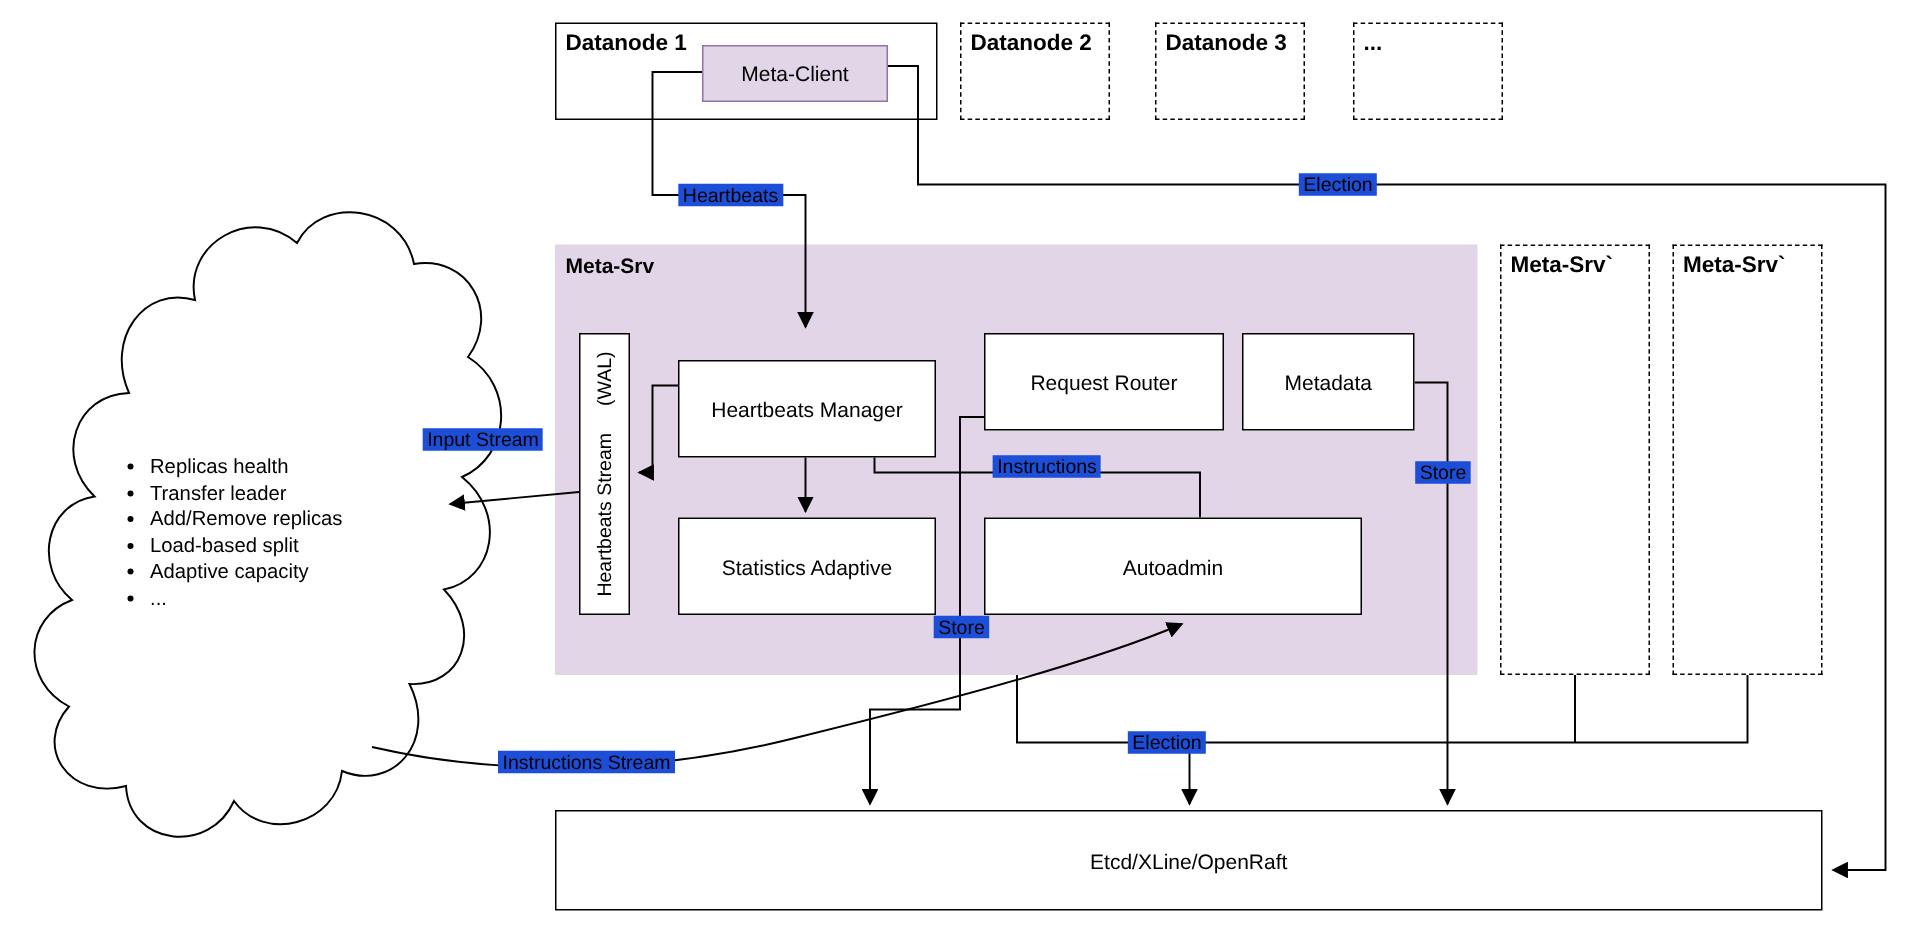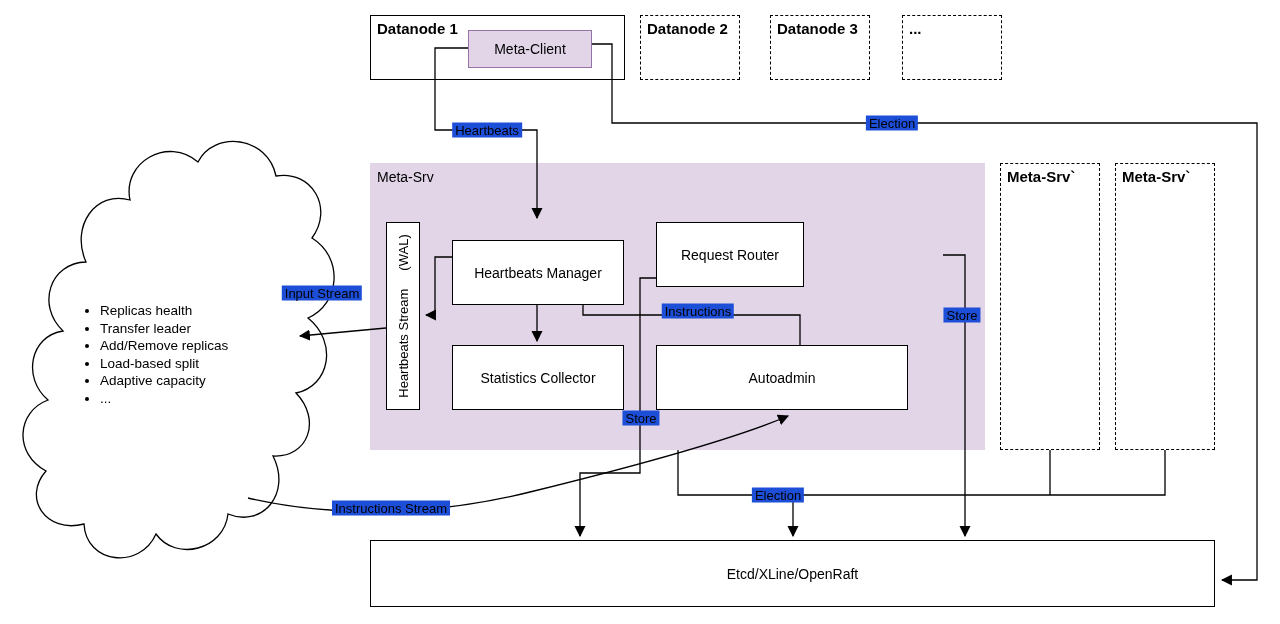--- a/index.html
+++ b/index.html
@@ -8,21 +8,21 @@
     font-family:"Liberation Sans","DejaVu Sans",sans-serif; color:#000;
     background:#ffffff;
   }
   svg.canvas { position:absolute; left:0; top:0; z-index:1; }
 
   
   .region {
     position:absolute; background:#e1d5e7; z-index:0;
   }
   .region-head {
-    position:absolute; top:6px; left:7px; font-weight:normal; font-size:14px;
+    position:absolute; top:6px; left:7px; font-weight:bold; font-size:14px;
   }
 
   
   .box {
     position:absolute; box-sizing:border-box; border:1px solid #000;
     background:#fff; display:flex; align-items:center; justify-content:center;
     font-size:14px; z-index:2; text-align:center;
   }
   .purple { background:#e1d5e7; border-color:#9673a6; }
 
@@ -143,25 +143,28 @@
   <div class="box" style="left:386px; top:222px; width:34px; height:188px;">
     <div class="wal-text">
       <span>Heartbeats Stream</span>
       <span>(WAL)</span>
     </div>
   </div>
 
   <div class="box" style="left:452px; top:222px; width:172px; height:65px;margin-top:18px;">
     <span>Heartbeats Manager</span>
   </div>
-  <div class="box" style="left:656px; top:222px; width:148px; height:65px;">
+  <div class="box" style="left:656px; top:222px; width:160px; height:65px;">
     <span>Request Router</span>
   </div>
+  <div class="box" style="left:828px; top:222px; width:115px; height:65px;">
+    <span>Metadata</span>
+  </div>
   <div class="box" style="left:452px; top:345px; width:172px; height:65px;">
-    <span>Statistics Collector</span>
+    <span>Statistics Adaptive</span>
   </div>
   <div class="box" style="left:656px; top:345px; width:252px; height:65px;">
     <span>Autoadmin</span>
   </div>
 
   <div class="container-box dashed" style="left:1000px; top:163px; width:100px; height:287px;">
     <div class="head">Meta-Srv`</div>
   </div>
   <div class="container-box dashed" style="left:1115px; top:163px; width:100px; height:287px;">
     <div class="head">Meta-Srv`</div>

